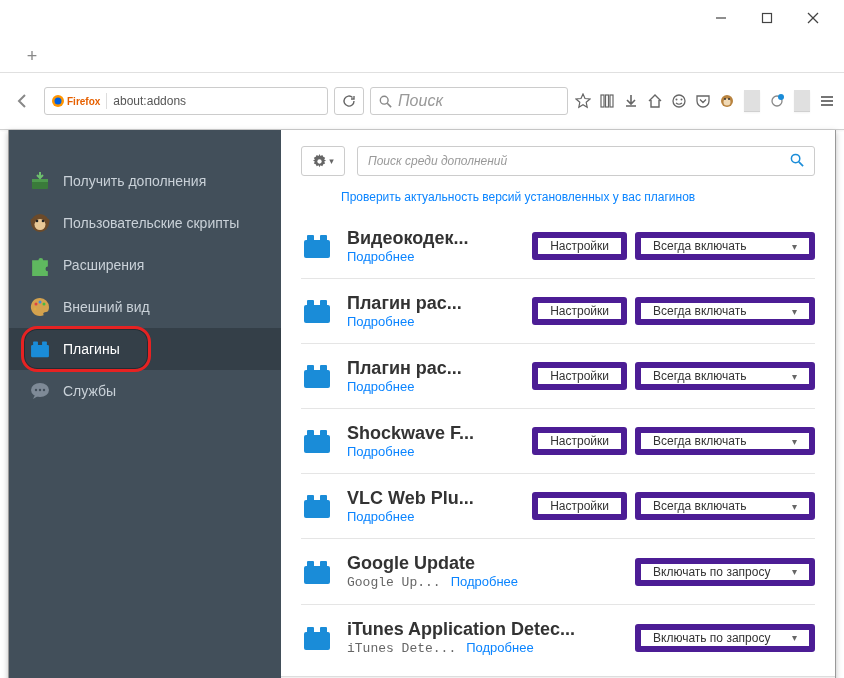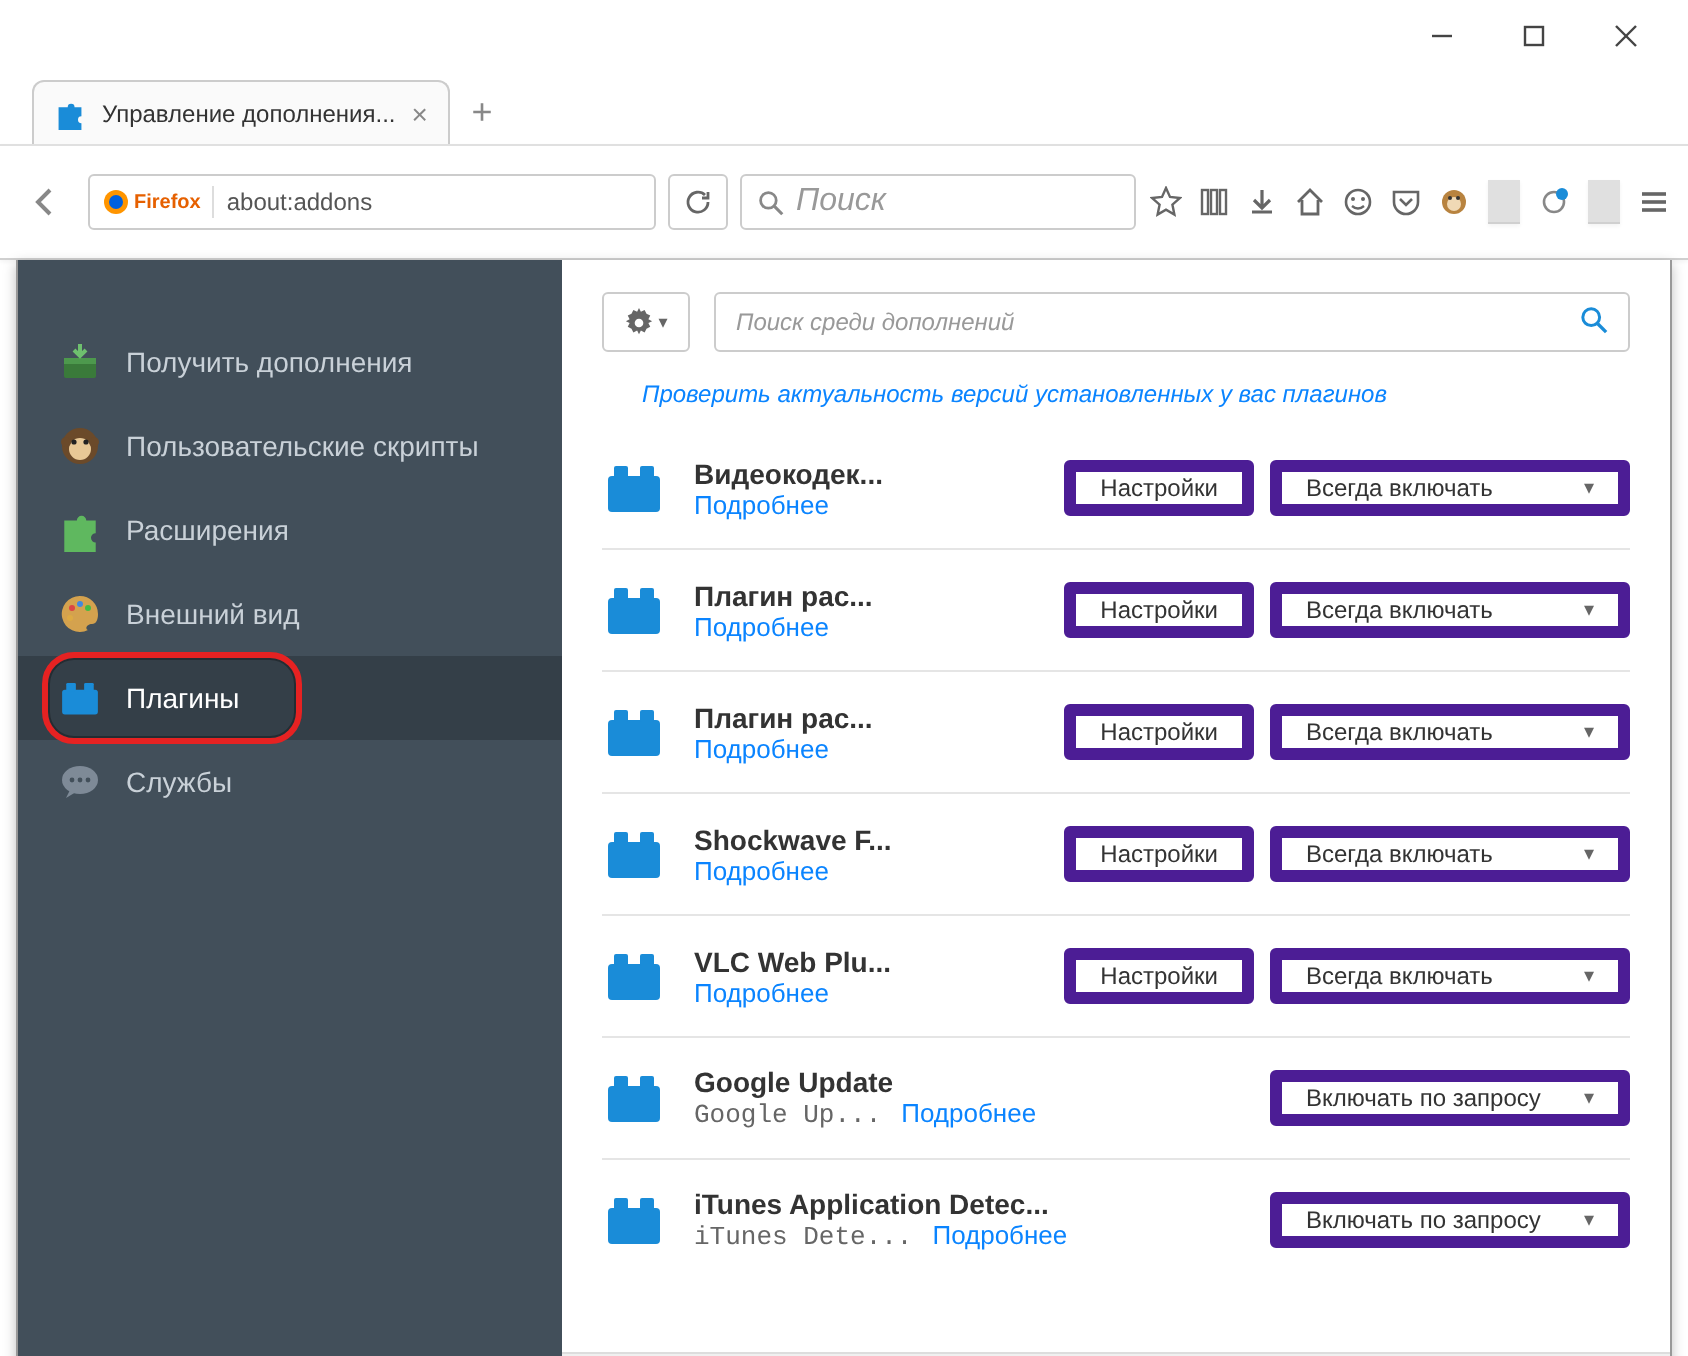--- a/index.html
+++ b/index.html
@@ -39,29 +39,29 @@
 .sbitem.active { background: #343f48; color: #fff; }
 .sbitem .icon { width: 22px; height: 22px; display: flex; align-items: center; justify-content: center; font-size: 18px; }
 .highlight { position: absolute; border: 3px solid #e62222; border-radius: 16px; left: 12px; right: 130px; top: -2px; bottom: -2px; pointer-events: none; box-shadow: 0 0 0 1px rgba(0,0,0,0.3) inset; }
 
 
 .main { flex: 1; background: #fff; display: flex; flex-direction: column; overflow: hidden; }
 .main-top { padding: 16px 20px 10px 20px; display: flex; align-items: center; gap: 12px; }
 .gearbtn { width: 44px; height: 30px; border: 1px solid #ccc; border-radius: 3px; display: flex; align-items: center; justify-content: center; gap: 2px; color: #555; font-size: 13px; }
 .addon-search { flex: 1; height: 30px; border: 1px solid #ccc; border-radius: 3px; display: flex; align-items: center; padding: 0 10px; font-size: 12px; color: #999; font-style: italic; }
 .addon-search .mag { margin-left: auto; color: #1a8cd8; }
-.checklink { padding: 4px 20px 10px 40px; font-size: 12px; font-style: italic; }
+.checklink { padding: 4px 20px 10px 60px; font-size: 12px; }
 .checklink a { color: #0a84ff; text-decoration: none; }
 
 .plist { flex: 1; overflow-y: auto; overflow-x: auto; padding: 0 20px 0 20px; }
 .plugin { display: flex; align-items: center; gap: 14px; padding: 14px 0; border-bottom: 1px solid #e5e5e5; }
 .plugin:last-child { border-bottom: none; }
 .plugin-icon { width: 32px; height: 32px; flex-shrink: 0; }
 .plugin-body { flex: 1; min-width: 0; }
-.plugin-name { font-size: 14px; font-weight: bold; color: #333; white-space: nowrap; overflow: hidden; text-overflow: ellipsis; }
+.plugin-name { font-size: 18px; font-weight: bold; color: #333; white-space: nowrap; overflow: hidden; text-overflow: ellipsis; }
 .plugin-sub { font-size: 13px; display: flex; gap: 10px; align-items: baseline; }
 .plugin-sub .details { color: #0a84ff; cursor: pointer; }
 .plugin-sub .desc { color: #666; white-space: nowrap; overflow: hidden; text-overflow: ellipsis; font-family: Liberation Mono, monospace; }
 .plugin-btns { display: flex; gap: 8px; flex-shrink: 0; }
 .pbtn { height: 28px; border: 6px solid #4c1d95; border-radius: 3px; background: #fff; font-size: 12px; color: #333; padding: 0 12px; display: flex; align-items: center; justify-content: center; }
 .pbtn.drop { width: 180px; justify-content: space-between; }
 .pbtn.drop::after { content: "▾"; color: #666; font-size: 10px; }
 
 .hscroll { height: 17px; background: #f0f0f0; border-top: 1px solid #ddd; display: flex; align-items: center; }
 .hscroll .arrow { width: 17px; height: 17px; display: flex; align-items: center; justify-content: center; color: #666; font-size: 10px; }
@@ -109,27 +109,20 @@
     </div>
   <div class="wbtn">
       <svg viewBox="0 0 12 12">
         <line x1="1" y1="1" x2="11" y2="11"></line>
         <line x1="11" y1="1" x2="1" y2="11"></line>
       </svg>
     </div>
 </div>
 
 <div class="tabstrip">
-  <div class="tab">
-    <svg class="puz" viewBox="0 0 28 28">
-        <use href="#puzzle" fill="#1a8cd8"></use>
-      </svg>
-    <span>Управление дополнения...</span>
-    <span class="close">×</span>
-  </div>
   <div class="newtab">+</div>
 </div>
 
 <div class="navbar">
   <div class="navbtn">
       <svg width="18" height="18" viewBox="0 0 18 18">
         <path d="M11 3 L5 9 L11 15" fill="none" stroke="#888" stroke-width="2"></path>
       </svg>
     </div>
   <div class="urlbar">

